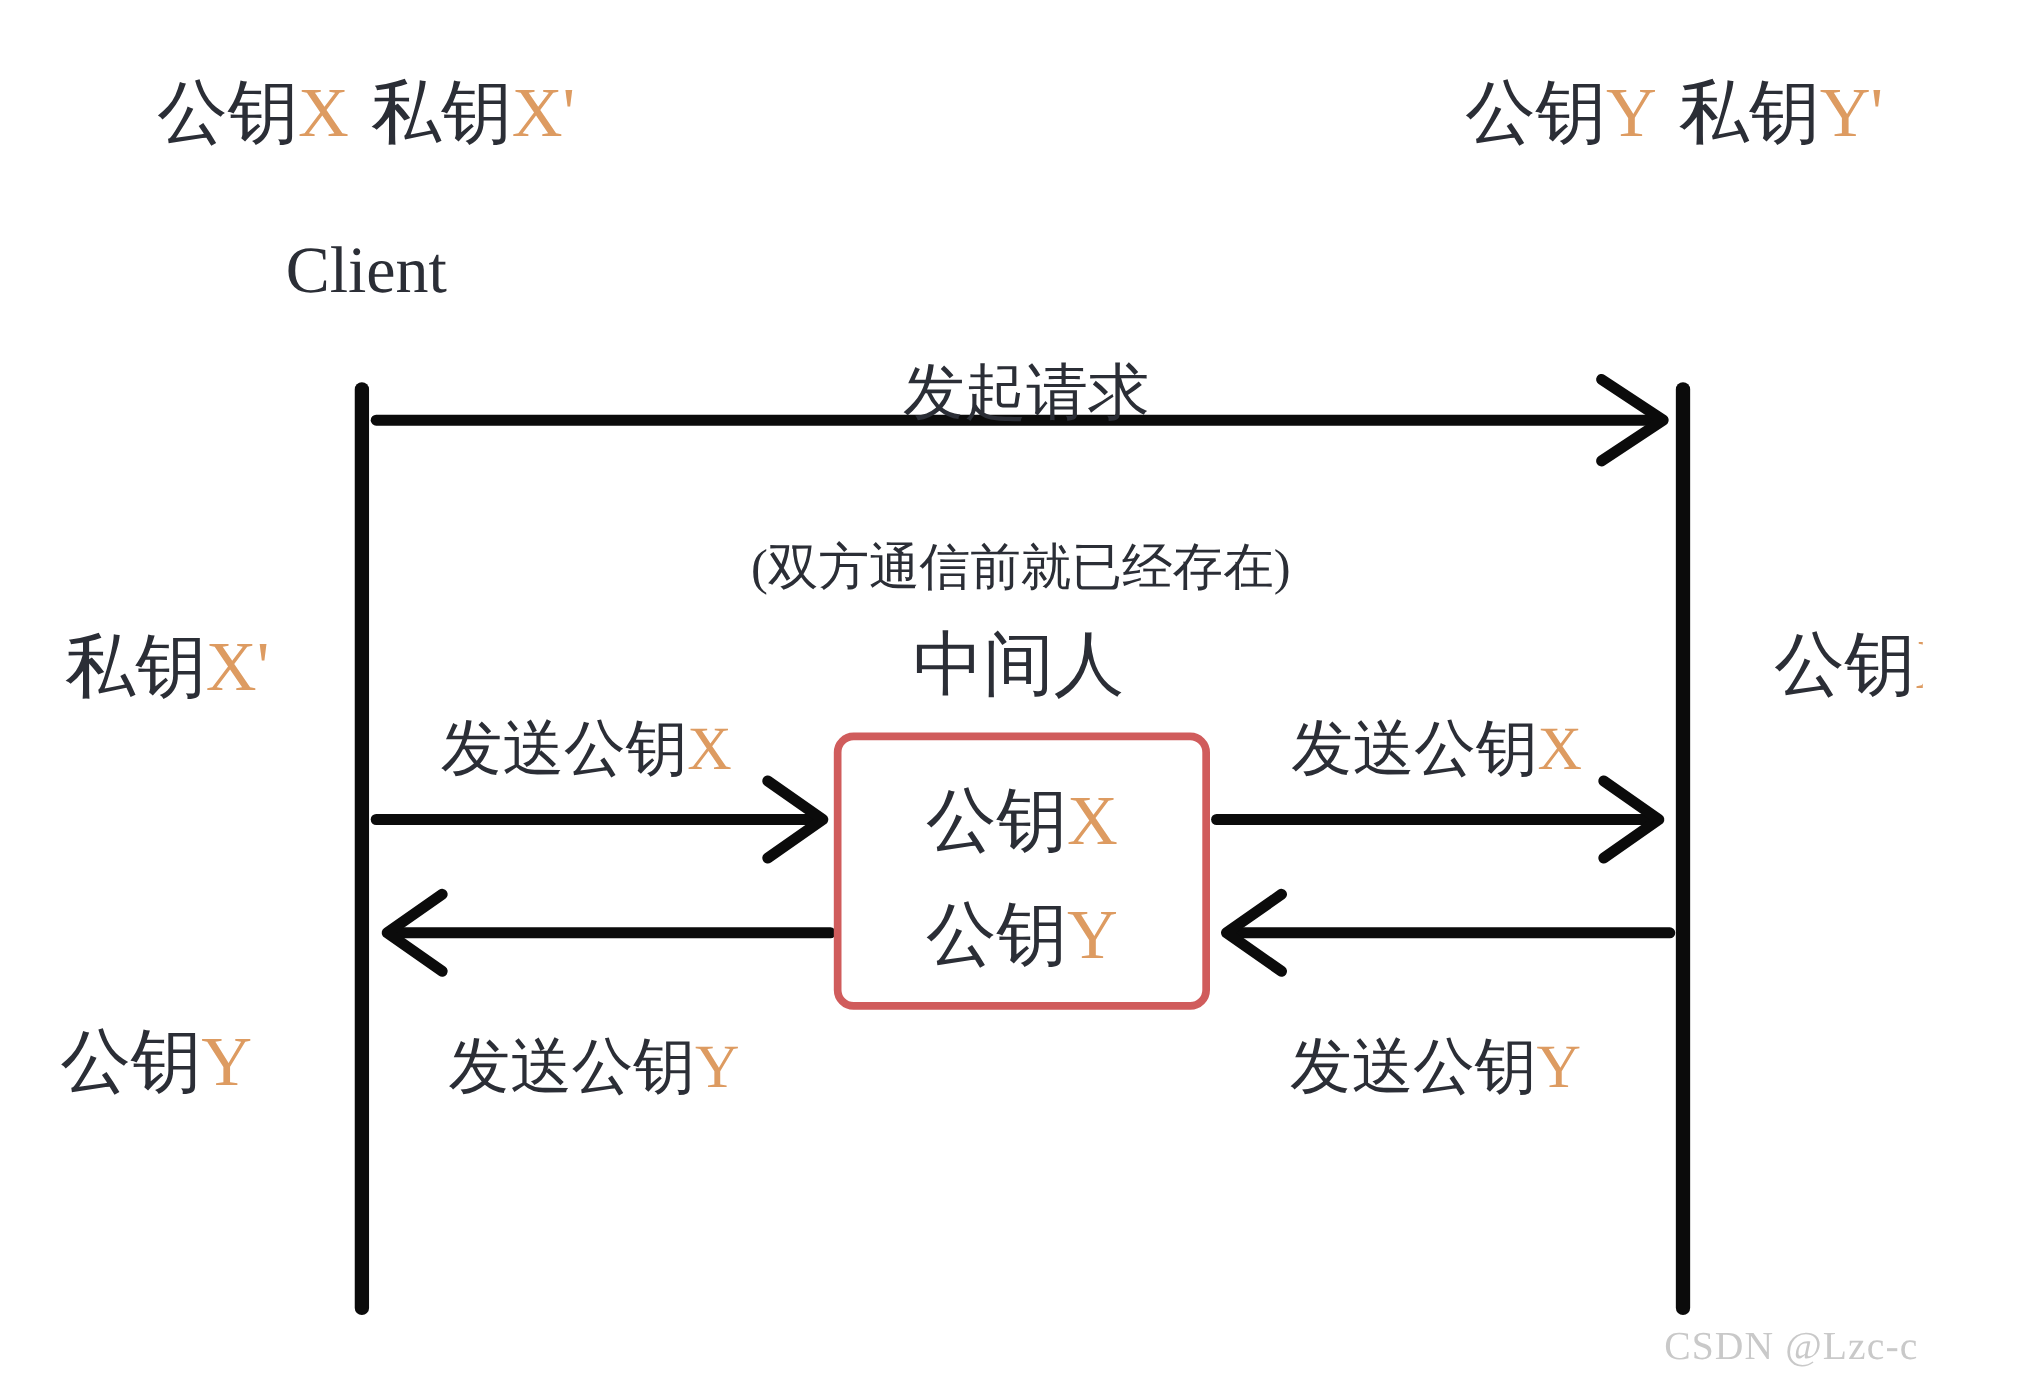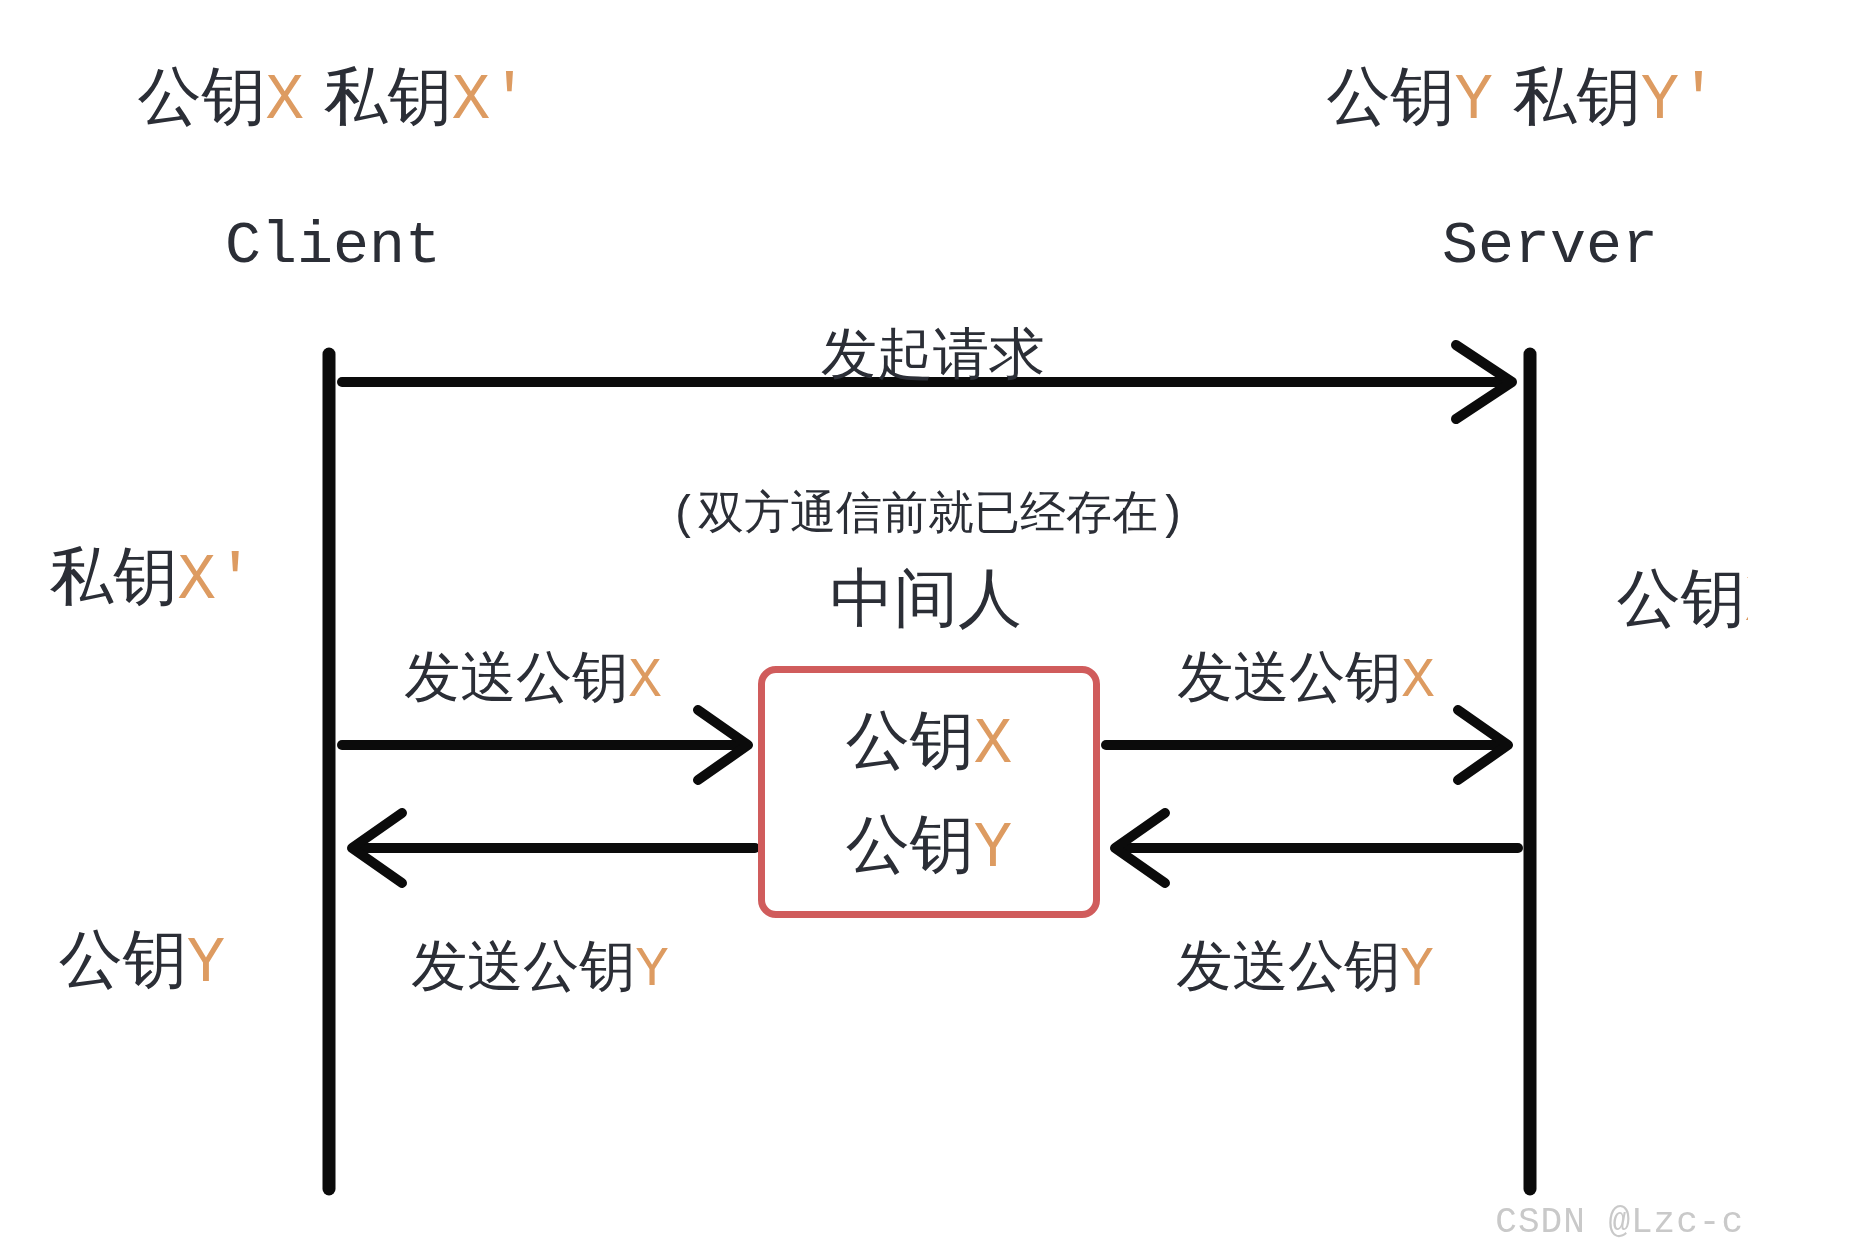--- a/index.html
+++ b/index.html
@@ -8,21 +8,21 @@
     --box-border:#d05c5c;
     --line:#0b0b0b;
     --watermark:#c9c9c9;
   }
   html,body{margin:0;padding:0;background:#ffffff;}
   #canvas{
     position:relative;
     width:1748px;height:1252px;
     background:#ffffff;
     overflow:hidden;
-    font-family:Liberation Mono, monospace;
+    font-family:Liberation Serif, serif;
     color:var(--text);
   }
   .lbl{
     position:absolute;
     transform:translate(-50%,-50%);
     white-space:nowrap;
     color:var(--text);
     line-height:1.15;
   }
   .accent{color:var(--accent);}
@@ -93,28 +93,27 @@
   </svg>
 
   <div class="lbl f64" style="left:333px;top:102px;">
     <span>公钥</span><span class="accent">X</span><span class="gap">私钥</span><span class="accent">X'</span>
   </div>
   <div class="lbl f64" style="left:1522px;top:102px;">
     <span>公钥</span><span class="accent">Y</span><span class="gap">私钥</span><span class="accent">Y'</span>
   </div>
 
   <div class="lbl f60" style="left:333px;top:246px;">Client</div>
-  <div class="lbl f60" style="left:1550px;top:246px;">Server</div>
 
   <div class="lbl f56" style="left:933px;top:340px;">发起请求</div>
 
   <div class="lbl f64" style="left:926px;top:604px;">中间人</div>
   <div class="lbl f46" style="left:928px;top:516px;">(双方通信前就已经存在)</div>
 
-  <div class="lbl f64" style="left:152px;top:582px;">
+  <div class="lbl f64" style="left:152px;top:606px;">
     <span>私钥</span><span class="accent">X'</span>
   </div>
   <div class="lbl f64" style="left:1700px;top:604px;">
     <span>公钥</span><span class="accent">X</span>
   </div>
 
   <div class="lbl f56" style="left:533px;top:663px;">
     <span>发送公钥</span><span class="accent">X</span>
   </div>
   <div class="lbl f56" style="left:1306px;top:663px;">

